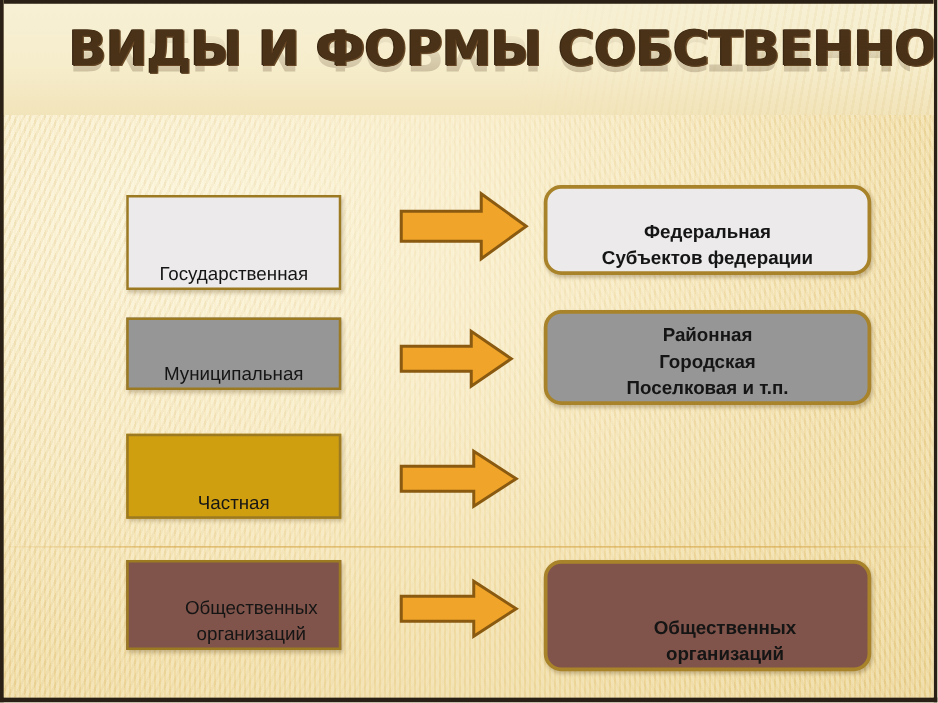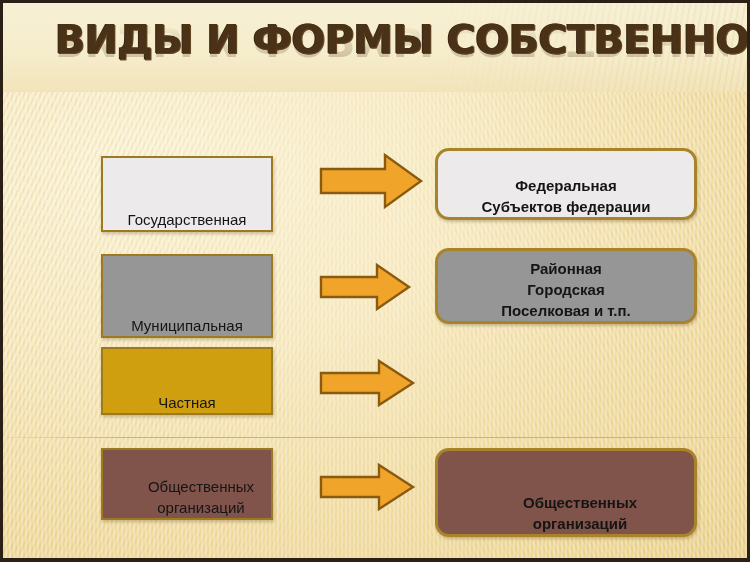--- a/index.html
+++ b/index.html
@@ -169,21 +169,21 @@
   .box .ln { display: block; white-space: pre; }
 
   
   .fill-gray-light { background: #eceaea; }
   .fill-gray       { background: #969696; }
   .fill-gold       { background: #d09f10; }
   .fill-brown      { background: #80544a; padding-left: 28px; }
 
   
   .lb1 { left: 98px;  top: 156px; width: 172px; height: 76px; }
-  .lb2 { left: 98px;  top: 254px; width: 172px; height: 84px; }
+  .lb2 { left: 98px;  top: 254px; width: 172px; height: 58px; }
   .lb3 { left: 98px;  top: 347px; width: 172px; height: 68px; }
   .lb4 { left: 98px;  top: 448px; width: 172px; height: 72px; }
 
   
   .rb1 { left: 432px; top: 148px; width: 262px; height: 72px; }
   .rb2 { left: 432px; top: 248px; width: 262px; height: 76px; }
   .rb3 { left: 432px; top: 345px; width: 262px; height: 72px; }
   .rb4 { left: 432px; top: 448px; width: 262px; height: 89px; }
 
   

